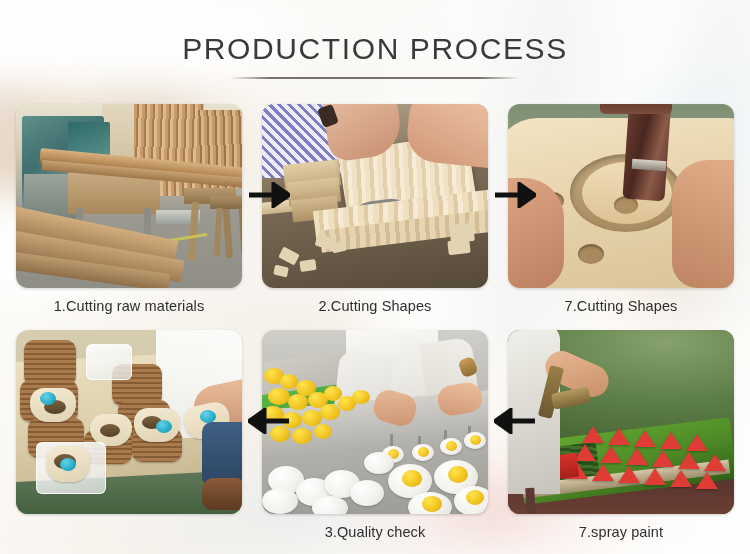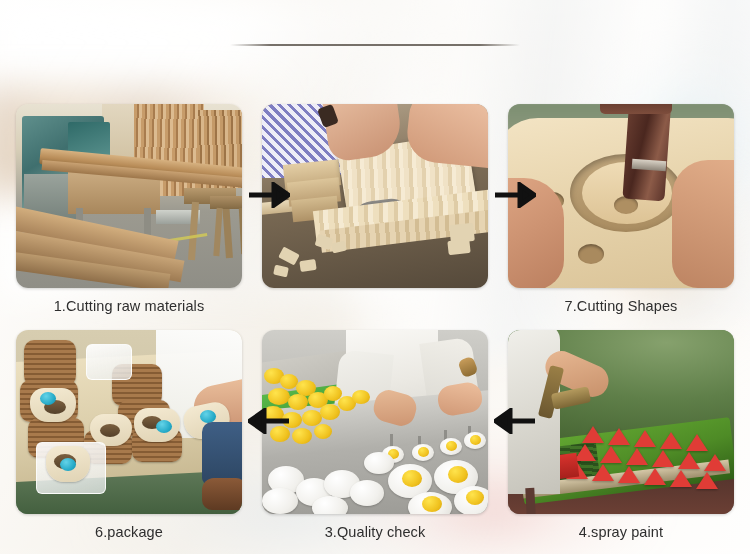--- a/index.html
+++ b/index.html
@@ -637,20 +637,21 @@
     <div class="bg-streak-a"></div>
     <div class="bg-wood"></div>
     <div class="bg-cyan"></div>
     <div class="bg-warm-right"></div>
     <div class="bg-bottom-blue"></div>
     <div class="bg-bottom-red"></div>
     <div class="bg-veil"></div>
   </div>
 
   <div class="header">
+    <div class="title">PRODUCTION PROCESS</div>
     <div class="title-rule"></div>
   </div>
 
   <div class="grid">
 
     <div class="row">
 
       <div class="cell">
         <div class="photo p1">
           <div class="inner">
@@ -698,20 +699,21 @@
             <div class="arm2"></div>
             <div class="offcut o1"></div>
             <div class="offcut o2"></div>
             <div class="offcut o3"></div>
             <div class="offcut o4"></div>
             <div class="offcut o5"></div>
             <div class="offcut o6"></div>
             <div class="offcut o7"></div>
           </div>
         </div>
+        <div class="caption">2.Cutting Shapes</div>
       </div>
 
       <div class="cell">
         <div class="photo p3">
           <div class="inner">
             <div class="greenbg"></div>
             <div class="panel"></div>
             <div class="hole-big"></div>
             <div class="hole-big-in"></div>
             <div class="hole-s1"></div>
@@ -774,21 +776,20 @@
 
             <div class="bag" style="left:70px; top:14px; width:44px; height:34px;"></div>
 
             <div class="person-arm"></div>
             <div class="seat" style="left:168px;top:74px; width:46px; height:34px; transform:rotate(-12deg);"></div>
             <div class="teal" style="left:184px;top:80px; width:16px; height:13px;"></div>
             <div class="jeans"></div>
             <div class="shoe"></div>
           </div>
         </div>
-        <div class="caption">6.package</div>
       </div>
 
       <div class="cell">
         <div class="photo p5">
           <div class="inner">
             <div class="floor"></div>
             <div class="conveyor"></div>
             <div class="greenmat"></div>
             <div class="worker"></div>
             <div class="arm-l"></div>
@@ -879,21 +880,21 @@
             <div class="tri" style="left:188px; top:142px;"></div>
 
             <div class="redpile"></div>
             <div class="person"></div>
             <div class="arm"></div>
             <div class="gun"></div>
             <div class="gun-body"></div>
             <div class="table-leg"></div>
           </div>
         </div>
-        <div class="caption">4.spray paint</div>
+        <div class="caption">7.spray paint</div>
       </div>
 
       <div class="arrow arrow-r2a">
         <svg width="42" height="26" viewBox="0 0 42 26" aria-hidden="true">
           <path d="M41 13 H16 M16 3 L2 13 L16 23 Z" stroke="#111" stroke-width="5" fill="#111" stroke-linejoin="miter"></path>
         </svg>
       </div>
       <div class="arrow arrow-r2b">
         <svg width="42" height="26" viewBox="0 0 42 26" aria-hidden="true">
           <path d="M41 13 H16 M16 3 L2 13 L16 23 Z" stroke="#111" stroke-width="5" fill="#111" stroke-linejoin="miter"></path>

